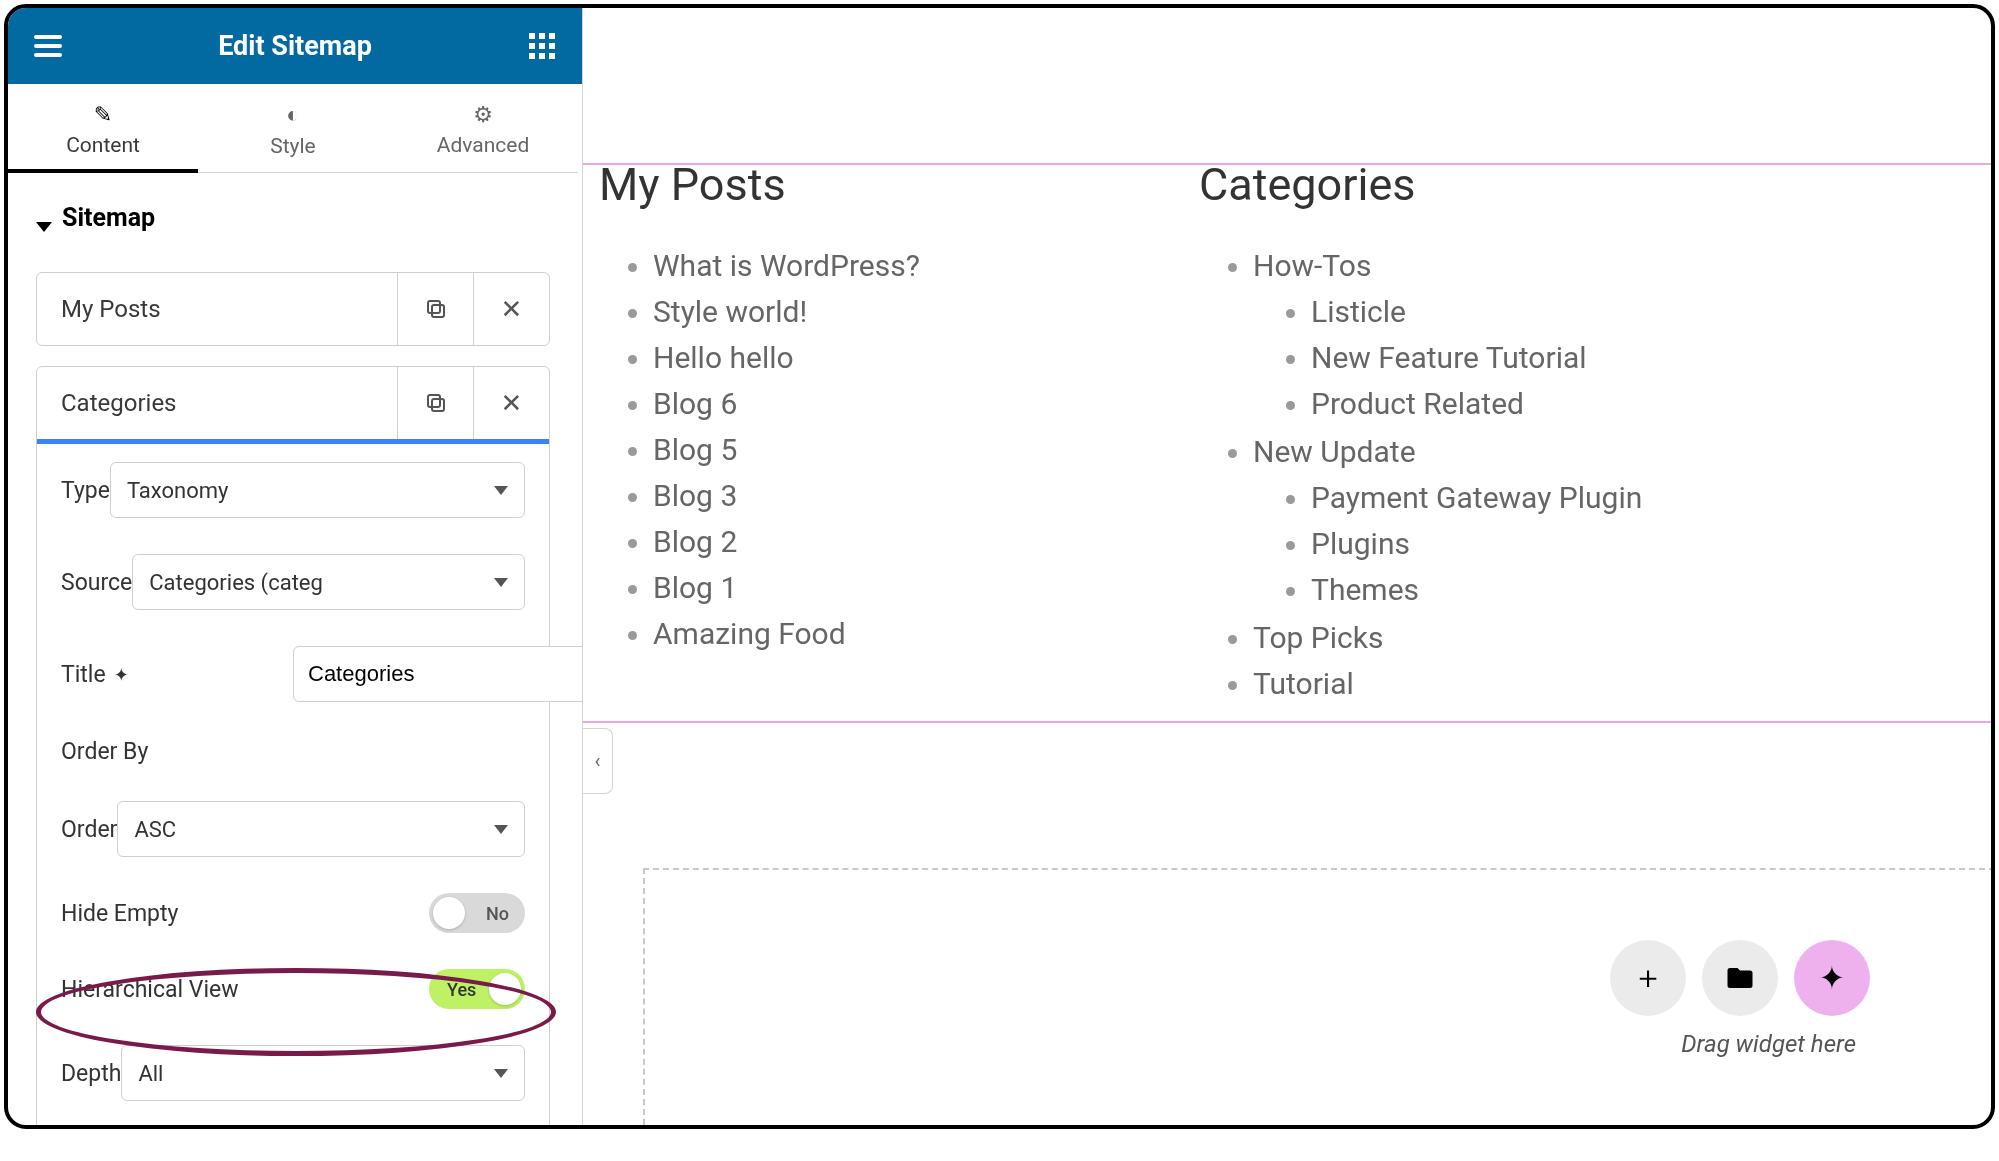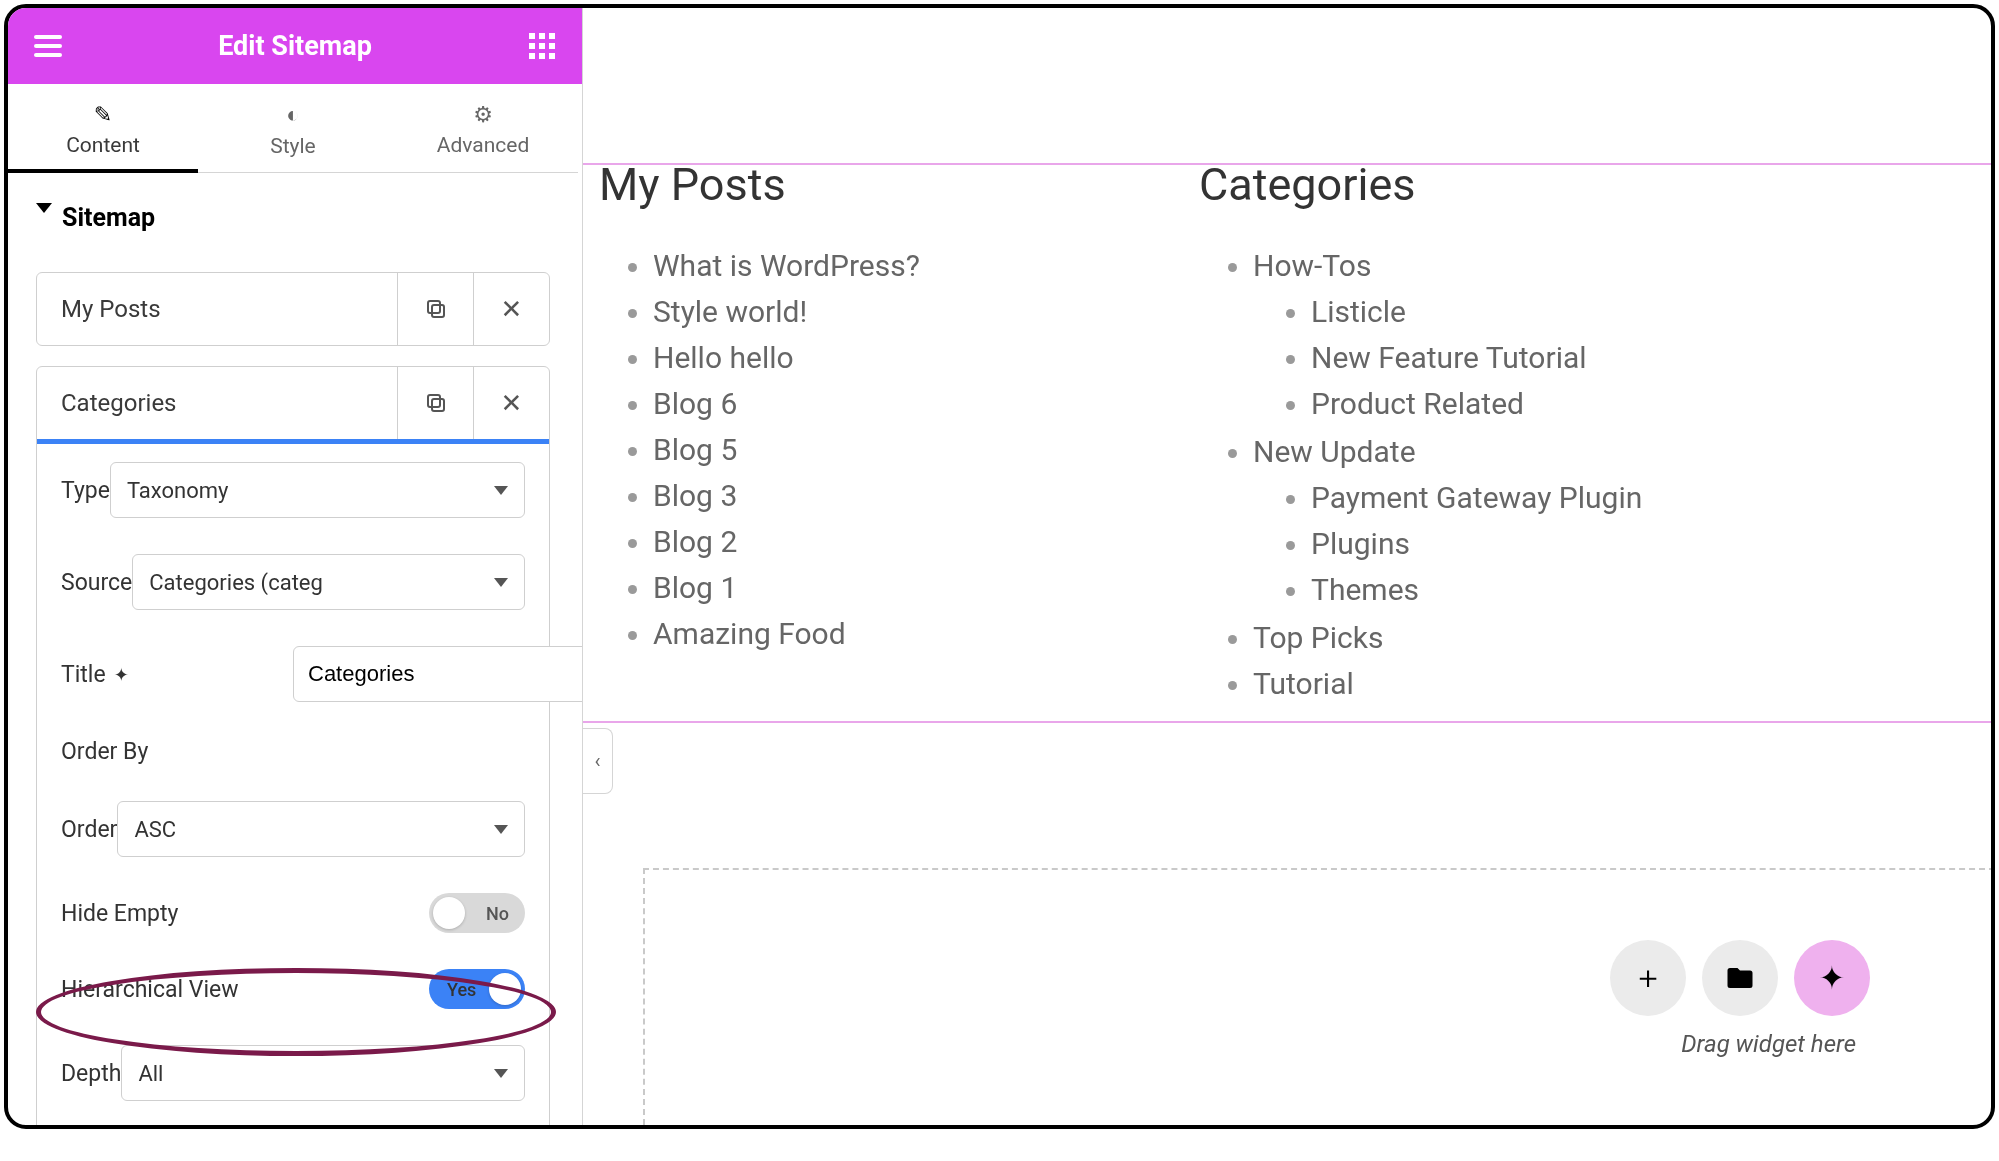--- a/index.html
+++ b/index.html
@@ -23,21 +23,21 @@
 
 
 .sidebar {
   width: 575px;
   display: flex;
   flex-direction: column;
   border-right: 1px solid #d5d5d5;
   position: relative;
 }
 .sb-header {
-  background: #d946ef;
+  background: #0369a1;
   color: #fff;
   height: 76px;
   display: flex;
   align-items: center;
   justify-content: space-between;
   padding: 0 24px;
 }
 .sb-header-title {
   font-size: 27px;
   font-weight: 700;
@@ -110,21 +110,21 @@
   left: 0; right: 0; bottom: -1px;
   height: 4px;
   background: #000;
 }
 .tab.inactive .tab-icon { color: #666; }
 .tab.inactive { color: #666; }
 
 
 .section-head {
   display: flex;
-  align-items: flex-start;
+  align-items: flex-end;
   gap: 10px;
   padding: 30px 28px 40px;
   font-size: 25px;
   font-weight: 700;
 }
 .caret-down {
   width: 0; height: 0;
   border-left: 8px solid transparent;
   border-right: 8px solid transparent;
   border-top: 10px solid #000;
@@ -223,21 +223,21 @@
 .toggle .knob {
   position: absolute;
   width: 32px; height: 32px;
   border-radius: 50%;
   background: #fff;
   top: 4px;
   box-shadow: 0 1px 3px rgba(0,0,0,.2);
 }
 .toggle.off { background: #d9d9d9; color: #555; justify-content: flex-end; padding-right: 16px;}
 .toggle.off .knob { left: 4px; }
-.toggle.on { background: #3b82f6; color: #333; justify-content: flex-start; padding-left: 18px;}
+.toggle.on { background: #bef264; color: #333; justify-content: flex-start; padding-left: 18px;}
 .toggle.on .knob { right: 4px; }
 
 
 .highlight-ellipse {
   position: absolute;
   border: 5px solid #7a1a4a;
   border-radius: 50%;
   width: 520px;
   height: 88px;
   left: 28px;

